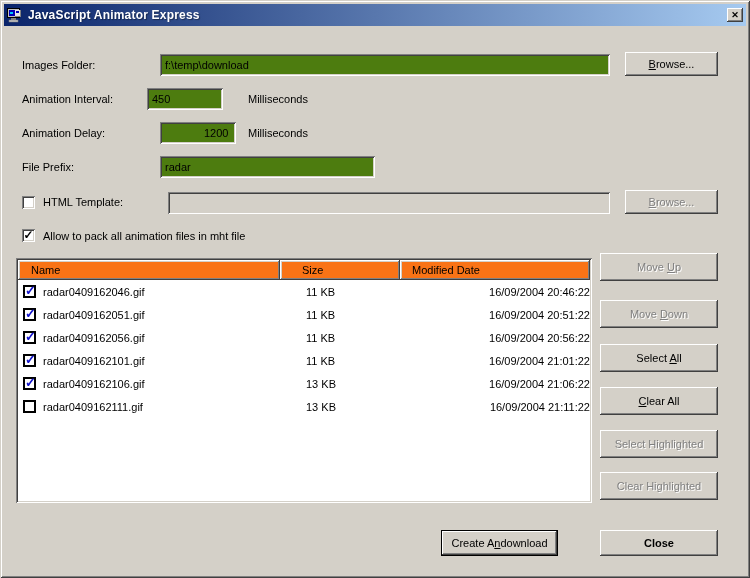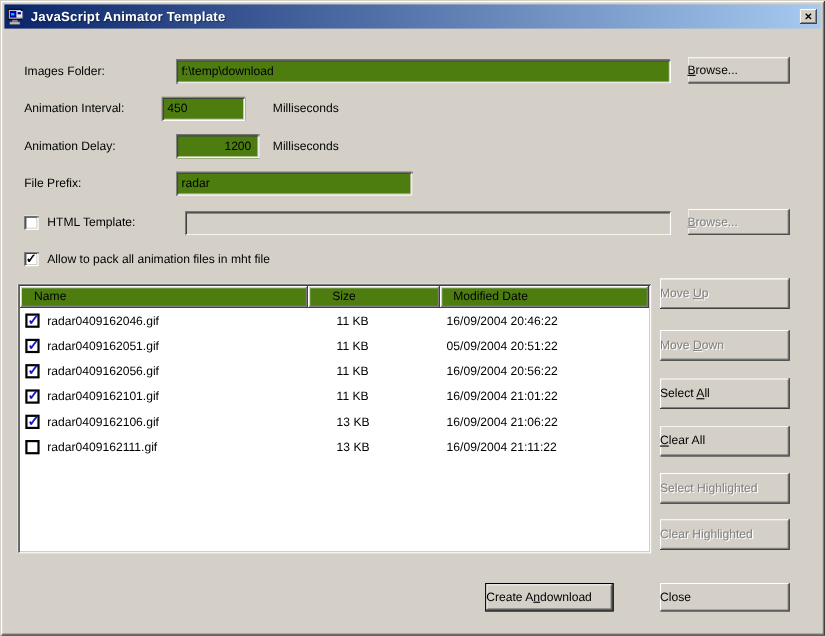--- a/index.html
+++ b/index.html
@@ -21,21 +21,21 @@
     text-shadow:1px 1px 1px rgba(0,0,0,0.4); flex:1; white-space:nowrap; overflow:hidden; }
   .caption-btn {
     width:16px; height:14px; background:#d4d0c8; display:flex; align-items:center; justify-content:center;
     box-shadow: inset -1px -1px #404040, inset 1px 1px #fff, inset -2px -2px #808080, inset 2px 2px #d4d0c8;
     font-size:9px; font-weight:bold; color:#000; cursor:default; line-height:1;
   }
   
   .btn {
     position:absolute; background:#d4d0c8;
     box-shadow: inset -1px -1px #404040, inset 1px 1px #fff, inset -2px -2px #808080, inset 2px 2px #d4d0c8;
-    display:flex; align-items:center; justify-content:flex-start;
+    display:flex; align-items:center; justify-content:center;
     font-size:11px; color:#000; cursor:default; white-space:nowrap;
   }
   .btn.default { border:1px solid #000; }
   .btn.disabled { color:#808080; text-shadow:1px 1px 0 #ffffff; }
   .mn { text-decoration:underline; }
   .field {
     position:absolute; background:#4d7c0f; border:none; outline:none;
     box-shadow: inset 1px 1px #808080, inset -1px -1px #fff, inset 2px 2px #404040, inset -2px -2px #d4d0c8;
     font-family:"Liberation Sans", sans-serif; font-size:11px; color:#000; padding:0 0 0 5px; height:22px;
   }
@@ -49,59 +49,59 @@
   }
   .cb.checked::after { content:"\2713"; font-size:12px; font-weight:bold; color:#000; margin-top:-2px; }
   
   #filelist {
     position:absolute; left:16px; top:258px; width:576px; height:245px; background:#fff;
     box-shadow: inset 1px 1px #808080, inset -1px -1px #fff, inset 2px 2px #404040, inset -2px -2px #d4d0c8;
     padding:2px; overflow:hidden;
   }
   #lheader { display:grid; grid-template-columns:262px 120px 1fr; height:20px; }
   #lheader .hcell {
-    background:#4d7c0f; display:flex; align-items:center;
+    background:#f97316; display:flex; align-items:center;
     box-shadow: inset -1px -1px #404040, inset 1px 1px #fff, inset -2px -2px #808080, inset 2px 2px #d4d0c8;
     padding-left:13px; cursor:default;
   }
   #lheader .hcell.size { padding-left:22px; }
   #lheader .hcell.mod  { padding-left:12px; }
   .lrow { display:grid; grid-template-columns:262px 120px 1fr; height:23px; align-items:center; }
   .lrow .namecell { display:flex; align-items:center; height:100%; }
   .lcheck {
     width:13px; height:13px; border:2px solid #000; background:#fff; margin-left:5px; margin-right:7px;
     position:relative; flex:0 0 auto;
   }
   .lcheck.checked::after {
     content:"\2713"; position:absolute; left:0px; top:-4px;
     font-size:13px; font-weight:bold; color:#1414cc;
   }
   .lrow .sizecell { padding-left:26px; }
-  .lrow .datecell { padding-left:6px; }
+  .lrow .datecell { padding-left:6px;text-align:right; }
   
   .sidebtn { left:600px; width:118px; height:28px; }
 </style>
 </head>
 <body>
 
 <div id="window">
 
   <div id="titlebar">
     <svg class="app-icon" viewBox="0 0 16 16">
       <rect x="0" y="1" width="13" height="10" fill="#000000"></rect>
       <rect x="1" y="2" width="11" height="8" fill="#c0c0c0"></rect>
       <rect x="2" y="3" width="9" height="6" fill="#0000b4"></rect>
       <rect x="3" y="5" width="3" height="2" fill="#00ccff"></rect>
       <rect x="8" y="3" width="6" height="7" fill="#808080"></rect>
       <rect x="8" y="3" width="5" height="6" fill="#e8e8e8"></rect>
       <rect x="9" y="4" width="3" height="2" fill="#0000b4"></rect>
       <rect x="4" y="11" width="5" height="2" fill="#808080"></rect>
       <rect x="2" y="13" width="9" height="2" fill="#c0c0c0" stroke="#808080" stroke-width="0.5"></rect>
     </svg>
-    <span class="title">JavaScript Animator Template</span>
+    <span class="title">JavaScript Animator Express</span>
     <span class="caption-btn">✕</span>
   </div>
 
   <span class="lbl" style="left:22px; top:59px;">Images Folder:</span>
   <input class="field" style="left: 160px; top: 54px; width: 450px;" value="f:\temp\download">
   <div class="btn" style="left:625px; top:52px; width:93px; height:24px;">
     <span><span></span><span class="mn">B</span><span>rowse...</span></span>
   </div>
 
   <span class="lbl" style="left:22px; top:93px;">Animation Interval:</span>
@@ -139,21 +139,21 @@
         </span>
       <span class="sizecell">11 KB</span>
       <span class="datecell">16/09/2004 20:46:22</span>
     </div>
     <div class="lrow">
       <span class="namecell">
           <span class="lcheck checked"></span>
           <span>radar0409162051.gif</span>
         </span>
       <span class="sizecell">11 KB</span>
-      <span class="datecell">05/09/2004 20:51:22</span>
+      <span class="datecell">16/09/2004 20:51:22</span>
     </div>
     <div class="lrow">
       <span class="namecell">
           <span class="lcheck checked"></span>
           <span>radar0409162056.gif</span>
         </span>
       <span class="sizecell">11 KB</span>
       <span class="datecell">16/09/2004 20:56:22</span>
     </div>
     <div class="lrow">
@@ -193,15 +193,15 @@
   </div>
   <div class="btn sidebtn" style="top:387px;">
     <span><span></span><span class="mn">C</span><span>lear All</span></span>
   </div>
   <div class="btn sidebtn disabled" style="top:430px;">Select Highlighted</div>
   <div class="btn sidebtn disabled" style="top:472px;">Clear Highlighted</div>
 
   <div class="btn default" style="left:441px; top:530px; width:117px; height:26px;">
     <span><span>Create A</span><span class="mn">n</span><span>download</span></span>
   </div>
-  <div class="btn" style="left:600px; top:530px; width:118px; height:26px;">Close</div>
+  <div class="btn" style="left:600px; top:530px; width:118px; height:26px;font-weight:bold;">Close</div>
 
 </div>
 
 </body></html>

